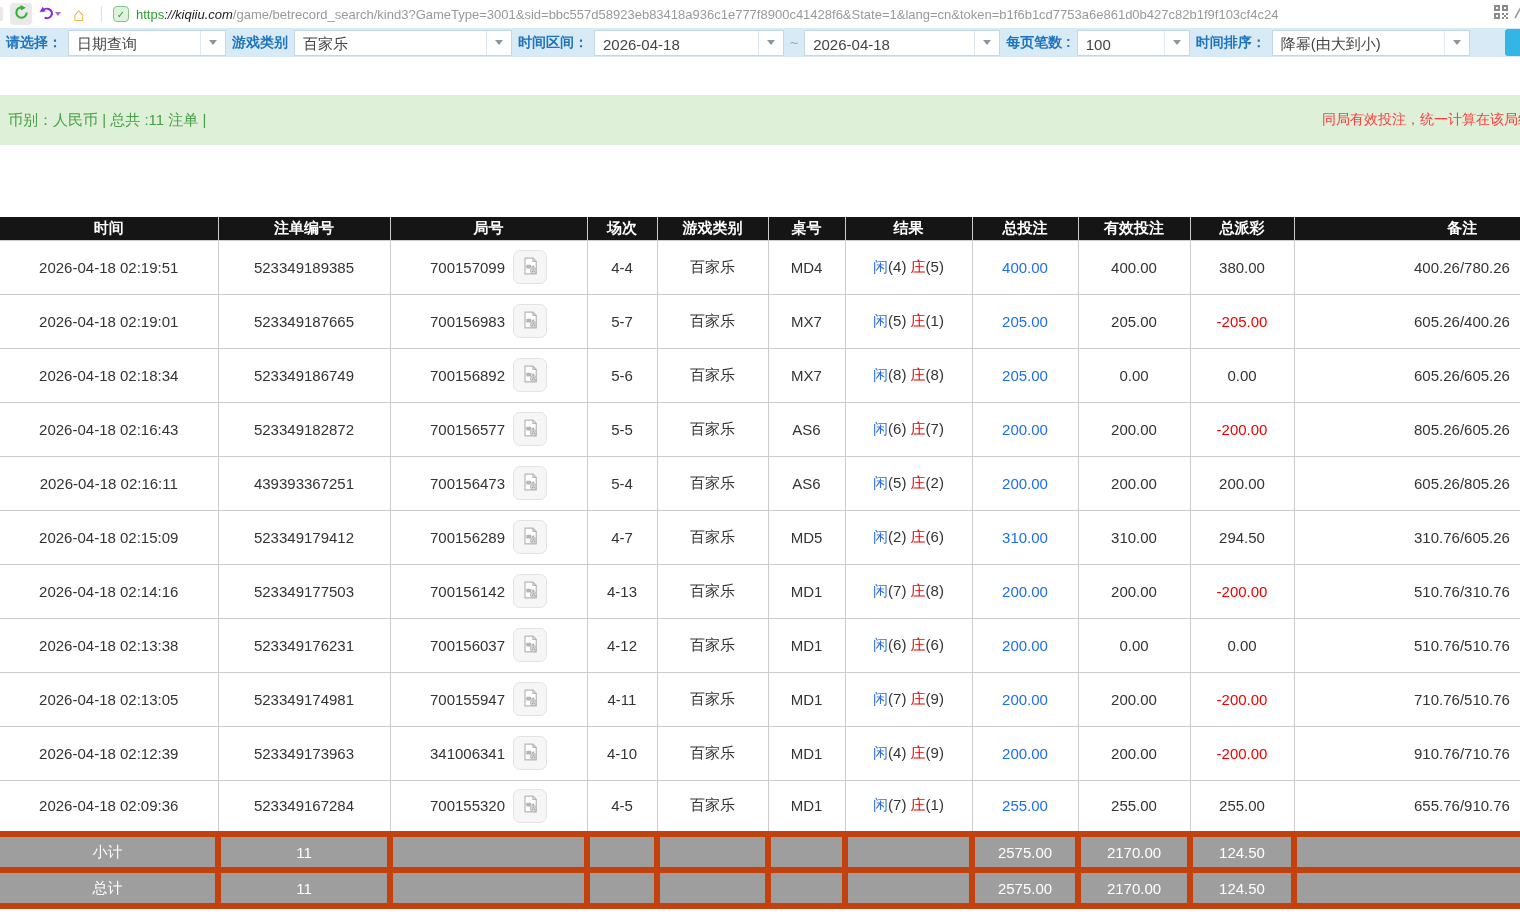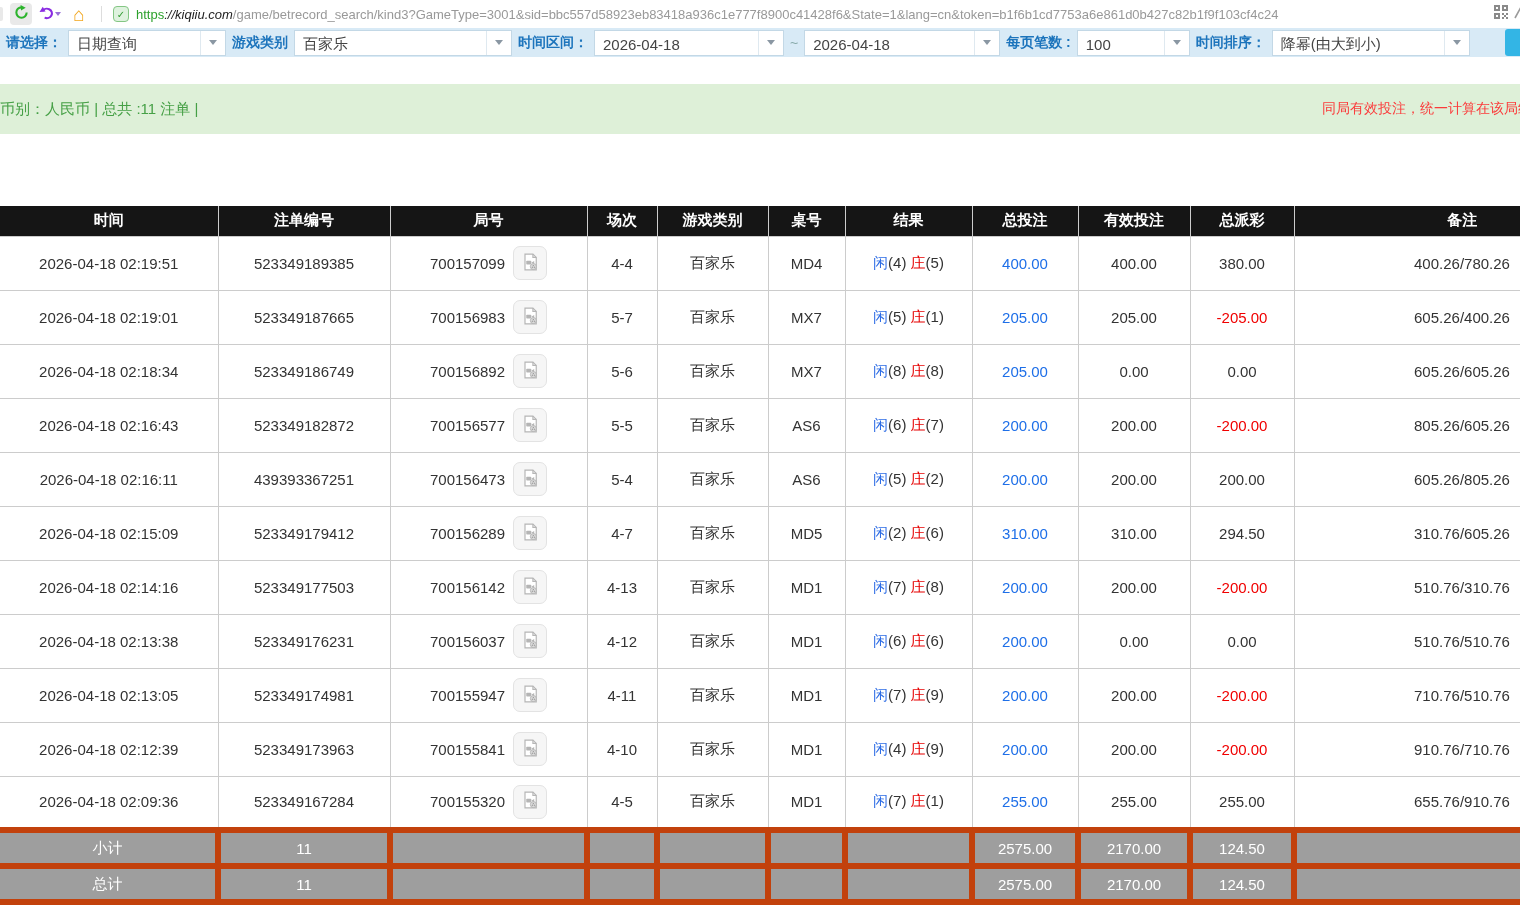--- a/index.html
+++ b/index.html
@@ -36,30 +36,30 @@
   .select .arrow-box { width: 25px; border-left: 1px solid #dfe9f0; display: flex;
     align-items: center; justify-content: center; }
   .tri-down { width: 0; height: 0; border-left: 4px solid transparent; border-right: 4px solid transparent;
     border-top: 5px solid #8a97a3; }
   .tilde { color: #8aa; font-size: 14px; }
   .search-button { position: absolute; left: 1505px; top: 1px; width: 62px; height: 27px;
     background: var(--search-button-bg); color: #fff; border: none; border-radius: 3px;
     font-size: 14px; cursor: pointer; font-family: inherit; }
 
   
-  .info-bar { margin-top: 27px; height: 50px; background: var(--info-bar-bg); position: relative;
-    display: flex; align-items: center; padding-left: 0; }
+  .info-bar { margin-top: 38px; height: 50px; background: var(--info-bar-bg); position: relative;
+    display: flex; align-items: center; padding-left: 8px; }
   .info-left { color: var(--info-text-green); font-size: 15px; }
   .info-right { position: absolute; left: 1322px; top: 50%; transform: translateY(-50%);
     color: var(--notice-red); font-size: 14px; white-space: nowrap; }
 
   
   table.bet-table { border-collapse: collapse; table-layout: fixed; width: 1630px; margin-top: 72px; }
   .bet-table th { background: var(--header-bg); color: #fff; font-size: 15px; font-weight: bold;
-    height: 30px; border-right: 1px solid #ccc; text-align: center; }
+    height: 23px; border-right: 1px solid #ccc; text-align: center; }
   .bet-table th:last-child { border-right: none; }
   .bet-table td { border: 1px solid #ccc; height: 54px; text-align: center; font-size: 15px;
     color: #333; background: #fff; overflow: hidden; }
   .bet-table tr td:first-child { border-left: none; }
   .amount-link { color: var(--link-blue); text-decoration: none; cursor: pointer; }
   .res-player { color: var(--player-blue); }
   .res-banker { color: var(--banker-red); }
   td.neg { color: var(--negative-red); }
   .video-btn { width: 34px; height: 34px; border: 1px solid #e3e3e3; border-radius: 7px;
     background: #f6f6f6; margin-left: 8px; vertical-align: middle; cursor: pointer;
@@ -418,21 +418,21 @@
         <td>MD1</td>
         <td><span class="res-player">闲</span><span>(7)</span> <span class="res-banker">庄</span><span>(9)</span></td>
         <td><a class="amount-link">200.00</a></td>
         <td>200.00</td>
         <td class="neg">-200.00</td>
         <td>710.76/510.76</td>
       </tr>
       <tr>
         <td>2026-04-18 02:12:39</td>
         <td>523349173963</td>
-        <td><span class="round-num">700155841</span><button class="video-btn">
+        <td><span class="round-num">341006341</span><button class="video-btn">
             <span><svg width="20" height="20" viewBox="0 0 24 24">
                 <path d="M6 2.5 h9.5 l4 4 V21.5 H6 Z" fill="#ffffff" stroke="#b5b5b5" stroke-width="1.4"></path>
                 <path d="M15.5 2.5 v4 h4" fill="none" stroke="#b5b5b5" stroke-width="1.4"></path>
                 <rect x="7.5" y="10.5" width="6" height="4.6" rx="1" fill="#b5b5b5"></rect>
                 <path d="M13.5 12.8 l3.5 -2 v4 z" fill="#b5b5b5"></path>
                 <circle cx="16" cy="17.5" r="3.6" fill="#dcdcdc" stroke="#b0b0b0"></circle>
                 <circle cx="16" cy="16.2" r="0.8" fill="#9a9a9a"></circle>
                 <circle cx="14.8" cy="18.3" r="0.8" fill="#9a9a9a"></circle>
                 <circle cx="17.2" cy="18.3" r="0.8" fill="#9a9a9a"></circle>
               </svg></span>

